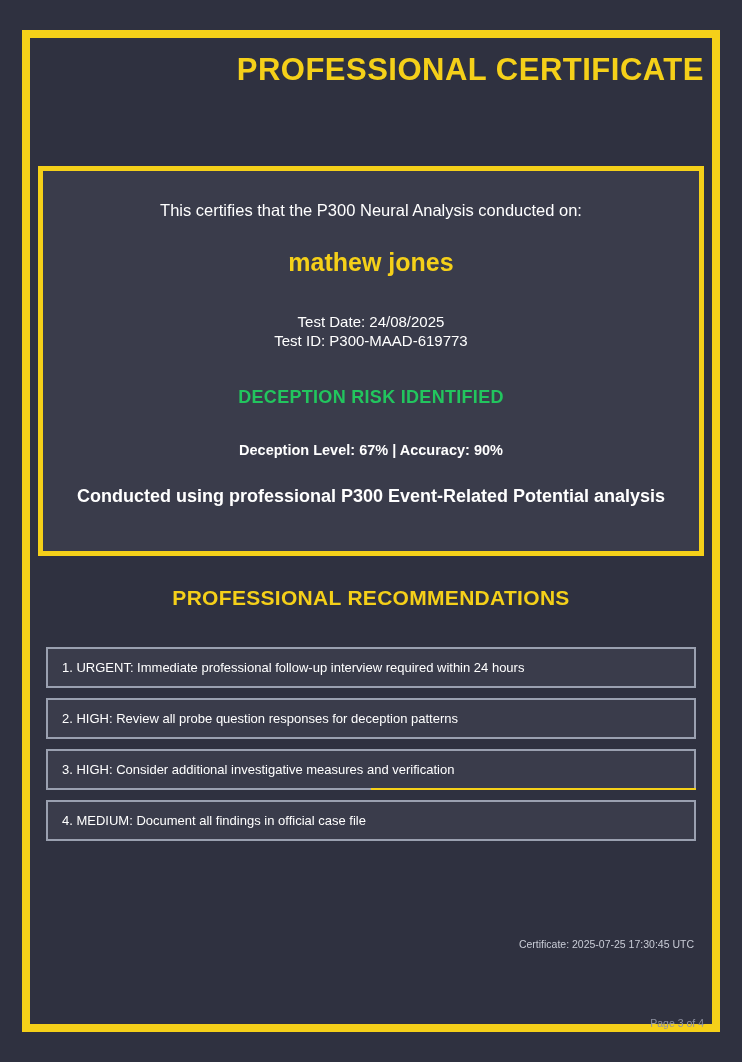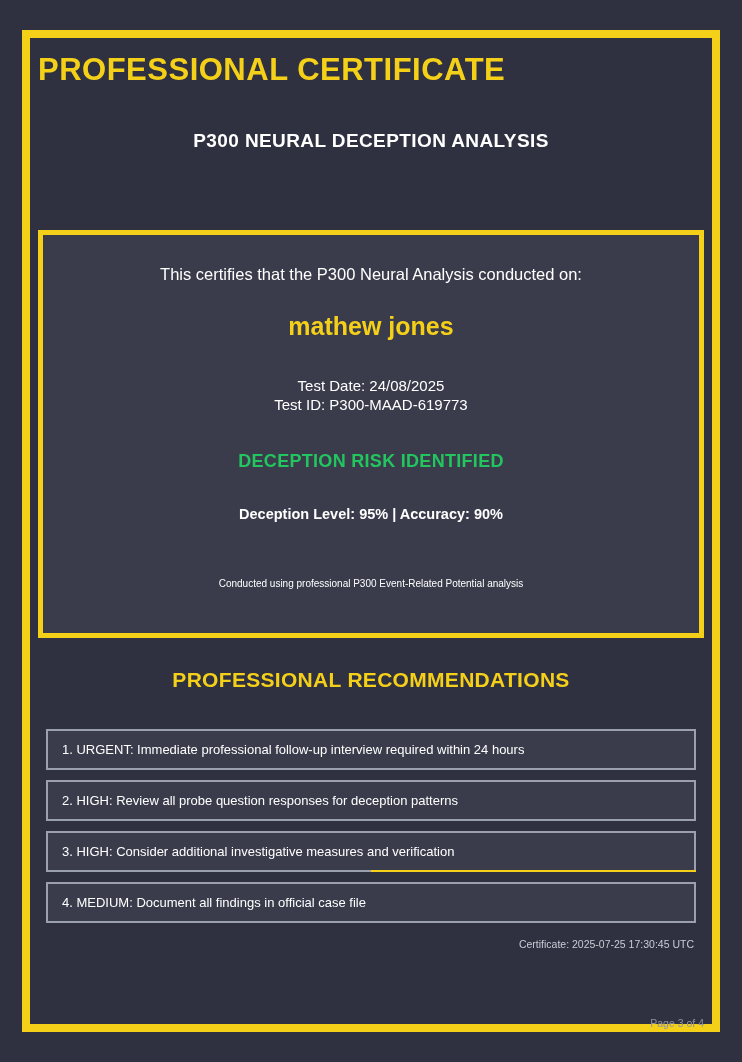--- a/index.html
+++ b/index.html
@@ -29,21 +29,21 @@
     border: 8px solid #f5d019;
     box-sizing: border-box;
   }
   .content {
     position: absolute;
     left: 38px;
     right: 38px;
     top: 52px;
   }
   .cert-title {
-    text-align: left;
+    text-align: right;
     color: #f5d019;
     font-size: 31px;
     font-weight: bold;
     letter-spacing: 0.5px;
     margin: 0;
   }
   .cert-subtitle {
     text-align: center;
     color: #ffffff;
     font-size: 19px;
@@ -86,23 +86,23 @@
     color: #22c55e;
     letter-spacing: 0.3px;
   }
   .levels-line {
     margin: 34px 0 0 0;
     font-size: 14.5px;
     font-weight: bold;
     color: #ffffff;
   }
   .method-line {
-    margin: 56px 0 0 0;
-    font-size: 10px;
-    font-weight: normal;
+    margin: 28px 0 0 0;
+    font-size: 18px;
+    font-weight: bold;
     color: #ffffff;
   }
 
   .rec-title {
     text-align: center;
     color: #f5d019;
     font-size: 21px;
     font-weight: bold;
     margin: 30px 0 0 0;
     letter-spacing: 0.3px;
@@ -150,29 +150,28 @@
 </style>
 </head>
 <body>
 
 <div class="page">
   <div class="outer-frame"></div>
 
   <div class="content">
 
     <h1 class="cert-title">PROFESSIONAL CERTIFICATE</h1>
-    <h2 class="cert-subtitle">P300 NEURAL DECEPTION ANALYSIS</h2>
 
     <div class="inner-box">
       <p class="certifies-line">This certifies that the P300 Neural Analysis conducted on:</p>
       <p class="subject-name">mathew jones</p>
       <p class="meta-line meta-first">Test Date: 24/08/2025</p>
       <p class="meta-line meta-second">Test ID: P300-MAAD-619773</p>
       <p class="risk-statement">DECEPTION RISK IDENTIFIED</p>
-      <p class="levels-line">Deception Level: 95% | Accuracy: 90%</p>
+      <p class="levels-line">Deception Level: 67% | Accuracy: 90%</p>
       <p class="method-line">Conducted using professional P300 Event-Related Potential analysis</p>
     </div>
 
     <h3 class="rec-title">PROFESSIONAL RECOMMENDATIONS</h3>
 
     <ul class="rec-list">
       <li class="rec-item">1. URGENT: Immediate professional follow-up interview required within 24 hours</li>
       <li class="rec-item">2. HIGH: Review all probe question responses for deception patterns</li>
       <li class="rec-item has-accent">3. HIGH: Consider additional investigative measures and verification</li>
       <li class="rec-item">4. MEDIUM: Document all findings in official case file</li>

